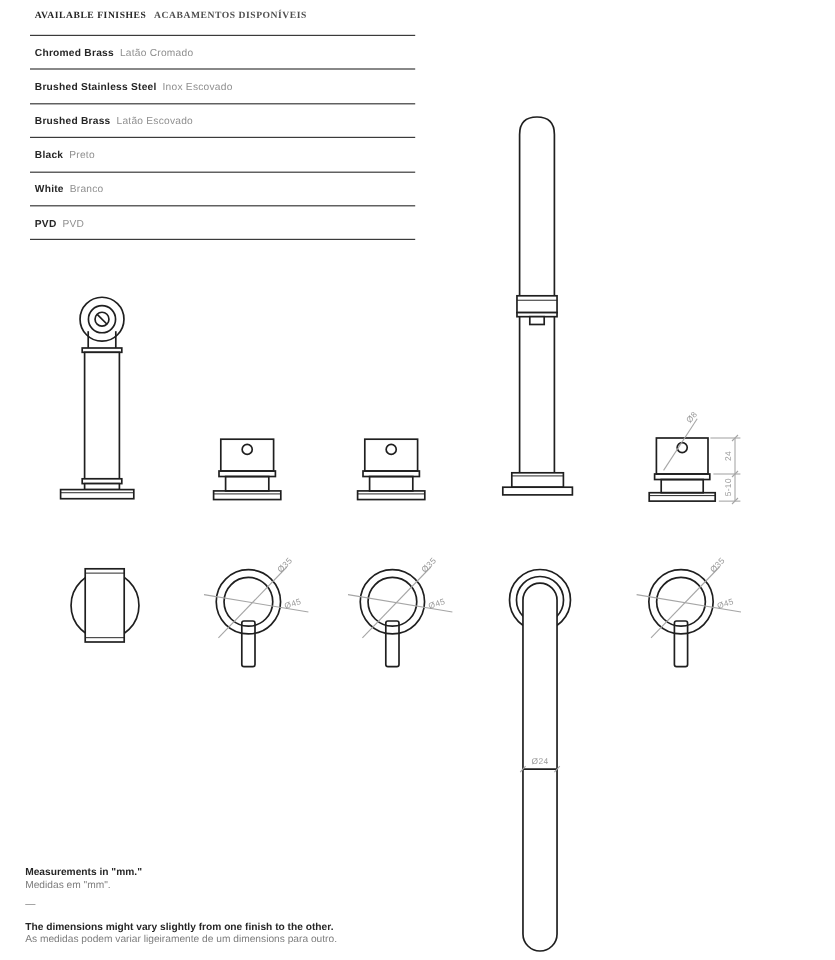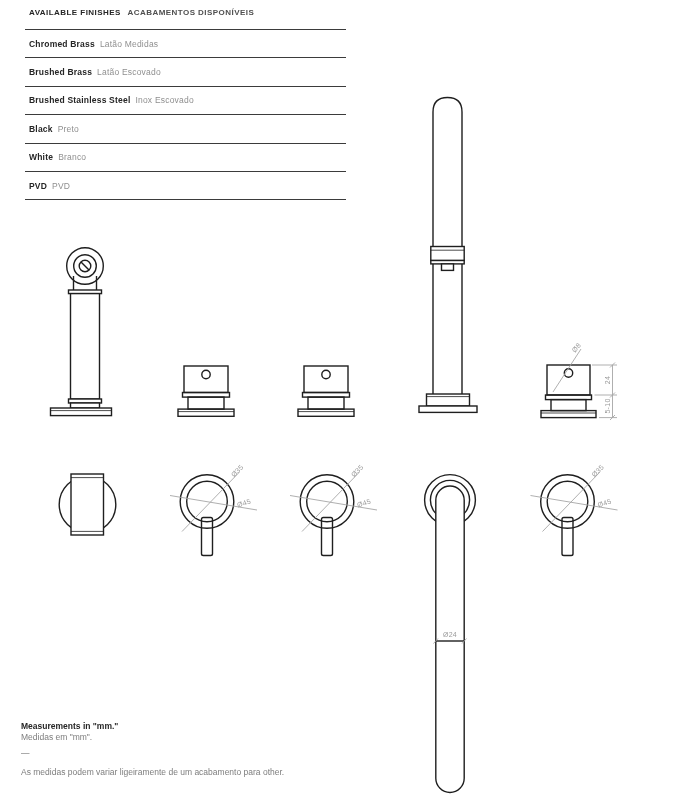--- a/index.html
+++ b/index.html
@@ -2,21 +2,21 @@
 <html><head>
 <meta charset="utf-8">
 <style>
   * { margin:0; padding:0; box-sizing:border-box; }
   html,body { background:#ffffff; }
   body {
     width:696px; height:800px; position:relative; overflow:hidden;
     font-family:"Liberation Sans", sans-serif; color:#2a2a2a;
   }
   .finishes { position:absolute; left:25px; top:8px; width:321px; }
-  .fin-header { font-size:8px; font-weight:700; letter-spacing:.45px; padding-left:4px; margin-bottom:12px; white-space:nowrap; }
+  .fin-header { font-size:8px; font-weight:700; letter-spacing:.45px; padding-left:4px; margin-bottom:12px; white-space:nowrap;font-family:Liberation Serif, serif; }
   .fin-header .en { color:#262626; }
   .fin-header .pt { color:#4f4f4f; margin-left:4px; }
   .fin-rows { border-bottom:1.6px solid #3b3b3b;margin-top:12px; }
   .fin-row { border-top:1.6px solid #3b3b3b; height:28.4px; display:flex; align-items:center; gap:5px; font-size:8.5px; padding-left:4px; white-space:nowrap; }
   .fin-row .en { font-weight:700; color:#262626; letter-spacing:.2px; }
   .fin-row .pt { color:#8f8f8f; letter-spacing:.2px; }
 
   .drawings { position:absolute; left:0; top:0; width:696px; height:800px; }
   .ln { stroke:#1f1f1f; stroke-width:1.4; fill:none; }
   .fw { stroke:#1f1f1f; stroke-width:1.4; fill:#ffffff; }
@@ -33,29 +33,29 @@
 <body>
 
 <div class="finishes">
   <div class="fin-header">
     <span class="en">AVAILABLE FINISHES</span>
     <span class="pt">ACABAMENTOS DISPONÍVEIS</span>
   </div>
   <div class="fin-rows">
     <div class="fin-row">
       <span class="en">Chromed Brass</span>
-      <span class="pt">Latão Medidas</span>
+      <span class="pt">Latão Cromado</span>
+    </div>
+    <div class="fin-row">
+      <span class="en">Brushed Stainless Steel</span>
+      <span class="pt">Inox Escovado</span>
     </div>
     <div class="fin-row">
       <span class="en">Brushed Brass</span>
       <span class="pt">Latão Escovado</span>
-    </div>
-    <div class="fin-row">
-      <span class="en">Brushed Stainless Steel</span>
-      <span class="pt">Inox Escovado</span>
     </div>
     <div class="fin-row">
       <span class="en">Black</span>
       <span class="pt">Preto</span>
     </div>
     <div class="fin-row">
       <span class="en">White</span>
       <span class="pt">Branco</span>
     </div>
     <div class="fin-row">
@@ -178,14 +178,15 @@
     <line class="dim" x1="-37" y1="-6" x2="50" y2="8.5"></line>
     <text class="dimtext" transform="translate(27,-24) rotate(-45)">Ø35</text>
     <text class="dimtext" transform="translate(31,6) rotate(-18)">Ø45</text>
   </g>
 </svg>
 
 <div class="notes">
   <div class="b">Measurements in "mm."</div>
   <div class="g">Medidas em "mm".</div>
   <div class="sep">—</div>
-  <div class="g">As medidas podem variar ligeiramente de um acabamento para other.</div>
+  <div class="b">The dimensions might vary slightly from one finish to the other.</div>
+  <div class="g">As medidas podem variar ligeiramente de um dimensions para outro.</div>
 </div>
 
 </body></html>

